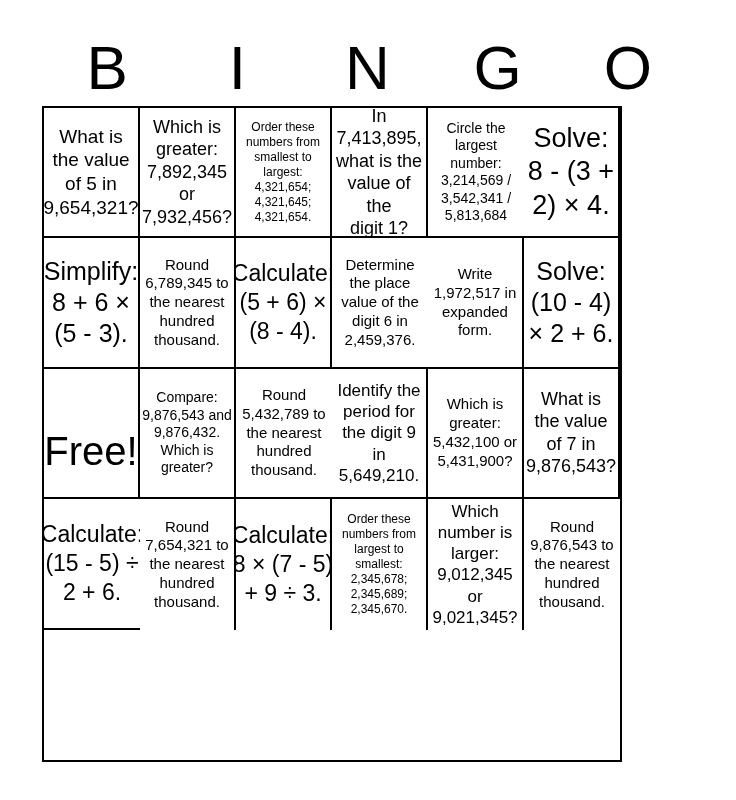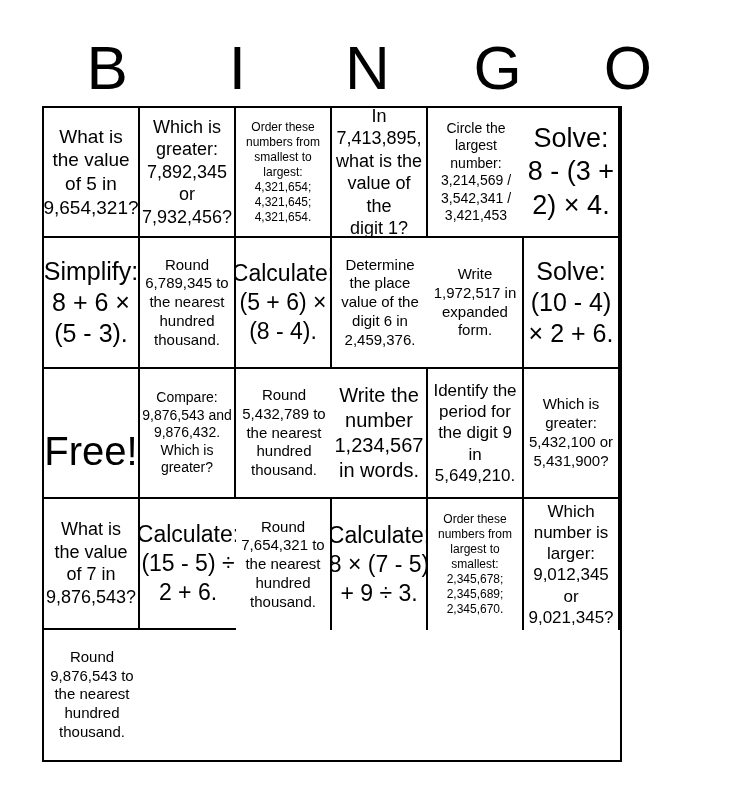--- a/index.html
+++ b/index.html
@@ -112,21 +112,21 @@
         <span class="cell-text fs-18">In 7,413,895,
 what is the
 value of the
 digit 1?</span>
       </div>
     <div class="cell last-col">
         <span class="cell-text fs-14">Circle the
 largest number:
 3,214,569 /
 3,542,341 /
-3,421,453</span>
+5,813,684</span>
       </div>
 
     <div class="cell">
         <span class="cell-text fs-27">Solve:
 8 - (3 +
 2) × 4.</span>
       </div>
     <div class="cell">
         <span class="cell-text fs-25">Simplify:
 8 + 6 ×
@@ -174,26 +174,20 @@
 greater?</span>
       </div>
     <div class="cell last-col">
         <span class="cell-text fs-15">Round
 5,432,789 to
 the nearest
 hundred
 thousand.</span>
       </div>
 
-    <div class="cell">
-        <span class="cell-text fs-20">Write the
-number
-1,234,567
-in words.</span>
-      </div>
     <div class="cell">
         <span class="cell-text fs-17">Identify the
 period for
 the digit 9 in
 5,649,210.</span>
       </div>
     <div class="cell">
         <span class="cell-text fs-15">Which is
 greater:
 5,432,100 or

